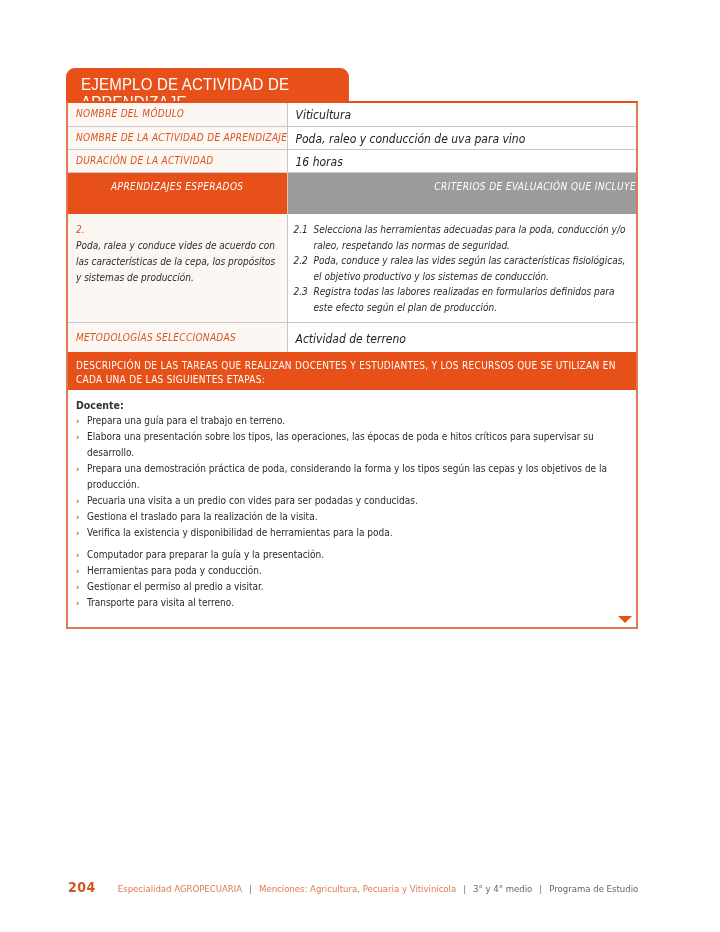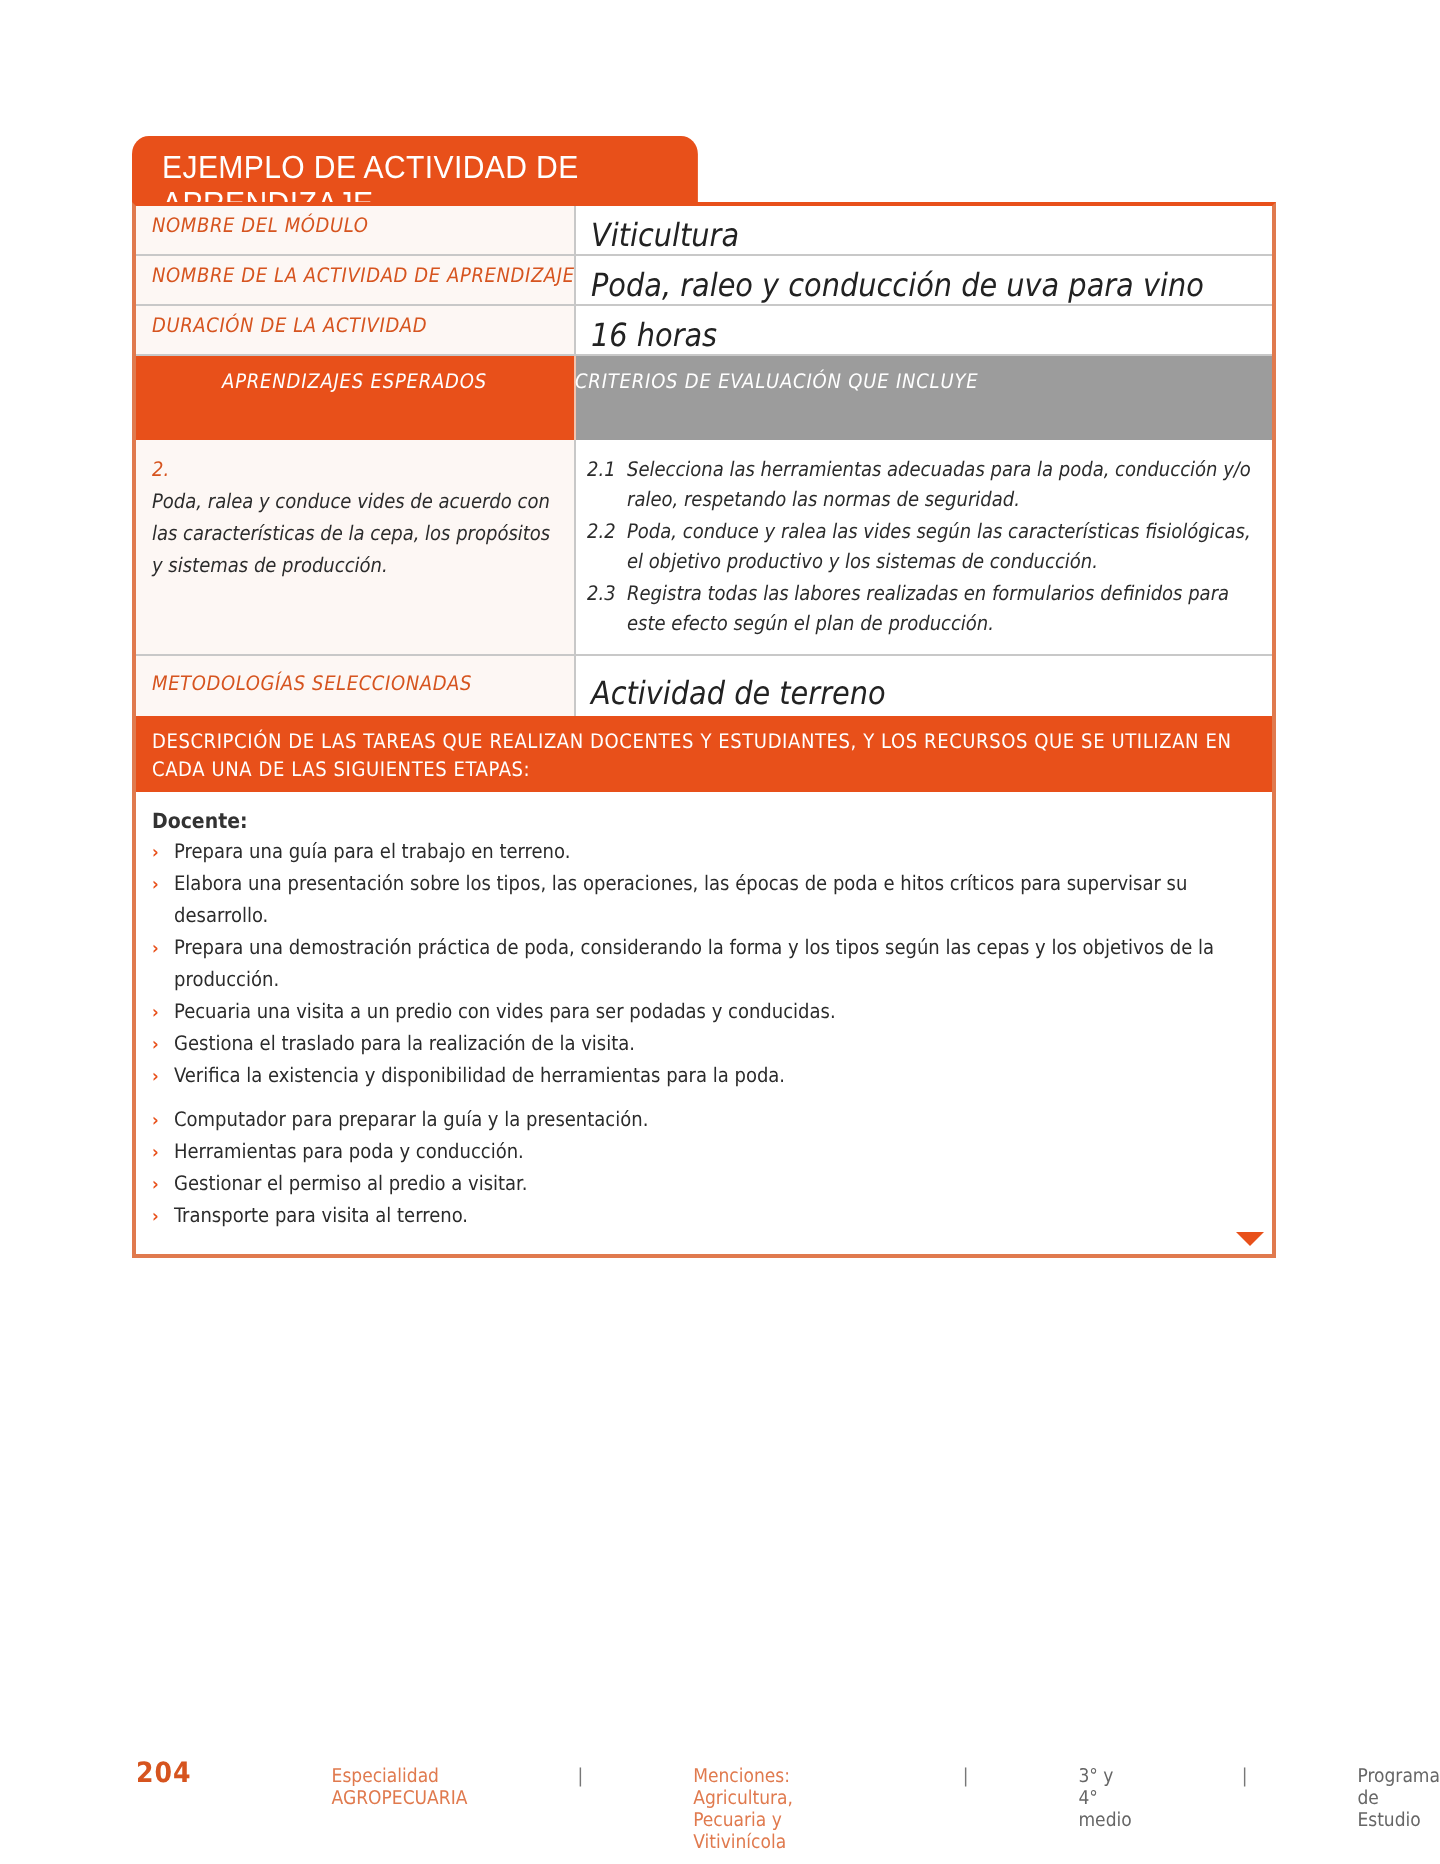--- a/index.html
+++ b/index.html
@@ -35,32 +35,32 @@
 
     .label-cell {
       width: 219px; color: #d6541f;
       background: #fdf7f4;
       padding: 5px 8px 0 8px;
       border-right: 1px solid #c8c8c8;
       letter-spacing: 0.3px;
       white-space: nowrap;
       font-size: 10px;
     }
-    .value-cell { padding: 5px 8px 0 8px; color: #222; font-size: 16px; }
+    .value-cell { padding: 5px 8px 0 8px; color: #222; font-size: 12px; }
     .row-std td { height: 23px; }
 
     .hdr-left {
       background: #e8501a; color: #fff; text-align: center;
       height: 42px; padding-top: 8px !important;
       border-right: 1px solid #f3c3ad;
       letter-spacing: 0.4px; font-size: 10px;
       border-bottom: none !important;
     }
     .hdr-right {
-      background: #9c9c9c; color: #fff; text-align: left;
+      background: #9c9c9c; color: #fff; text-align: right;
       height: 28px; padding-top: 8px !important;
       letter-spacing: 0.4px; font-size: 10px;
       border-bottom: none !important;
     }
 
     .outcome-cell {
       background: #fdf7f4;
       padding: 8px 8px 0 8px;
       border-right: 1px solid #c8c8c8;
       height: 108px;
@@ -94,21 +94,21 @@
     .corner-arrow {
       position: absolute; right: 4px; bottom: 4px;
       width: 0; height: 0;
       border-left: 7px solid transparent; border-right: 7px solid transparent;
       border-top: 7px solid #e8501a;
     }
 
     .footer {
       position: absolute; left: 68px; top: 879px;
       display: flex; align-items: baseline;
-      font-size: 9.5px; color: #666; gap: 48px;
+      font-size: 9.5px; color: #666;
     }
     .footer .pg { color: #d6541f; font-size: 14px; margin-right: 22px; font-weight: bold; letter-spacing: 0.5px; }
     .footer .spec { color: #e07a4e; }
     .footer .sep { margin: 0 7px; color: #777; }
   </style>
 </head>
 <body>
 
 <div class="page">
 

